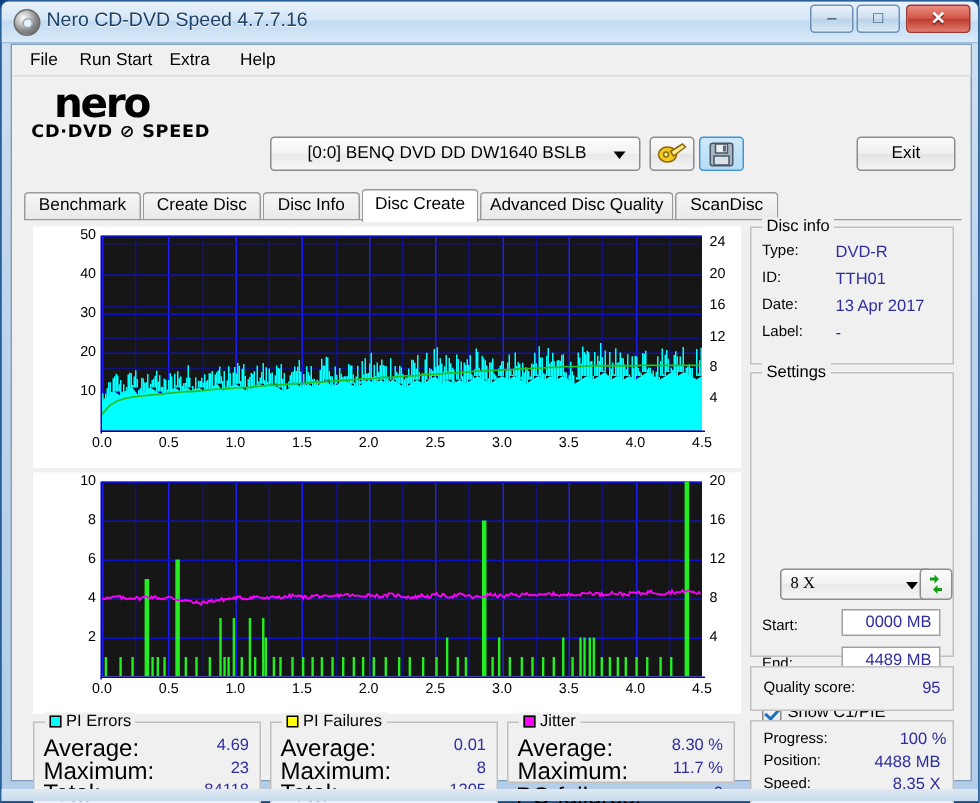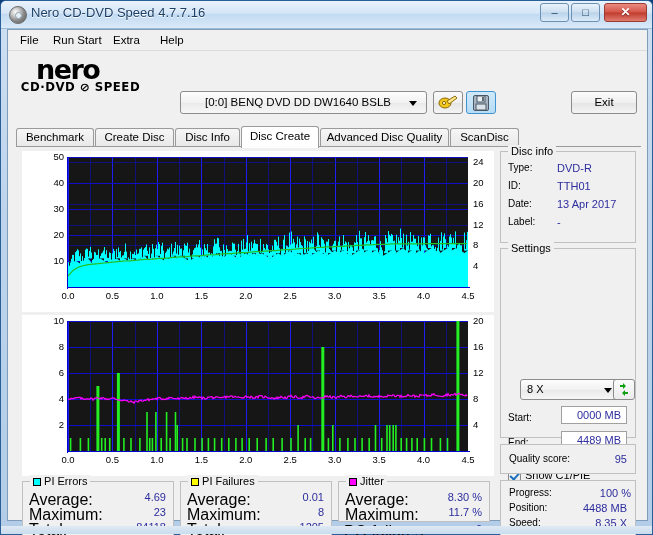--- a/index.html
+++ b/index.html
@@ -134,21 +134,21 @@
   }
   .chk-lbl{position:absolute;font-size:11px;color:#000;}
   #btn-refresh{
     position:absolute;left:597px;top:232px;width:22px;height:21px;box-sizing:border-box;
     border:1px solid #8c8c8c;border-radius:3px;
     background:linear-gradient(to bottom,#fbfbfb,#ececec);cursor:pointer;
   }
   #speed-select{
     position:absolute;left:504px;top:232px;width:101px;height:21px;box-sizing:border-box;
     background:linear-gradient(to bottom,#fdfdfd,#f1f1f1 50%,#e8e8e8 51%,#f6f6f6);
-    border:1px solid #8c8c8c;border-radius:3px;cursor:pointer;
+    border:1px solid #8c8c8c;border-radius:3px;cursor:pointer;font-family:Liberation Serif, serif;
   }
   #speed-select .txt{position:absolute;left:6px;top:3px;font-size:11px;color:#000;}
   #speed-select .arrow{position:absolute;right:8px;top:8px;width:0;height:0;
     border-left:4px solid transparent;border-right:4px solid transparent;border-top:5px solid #000;}
   #statusstrip{
     position:absolute;left:0;bottom:0;width:100%;height:8px;
     background:linear-gradient(to bottom,#dfe9f3,#c9dcee);
   }
 </style>
 </head>

